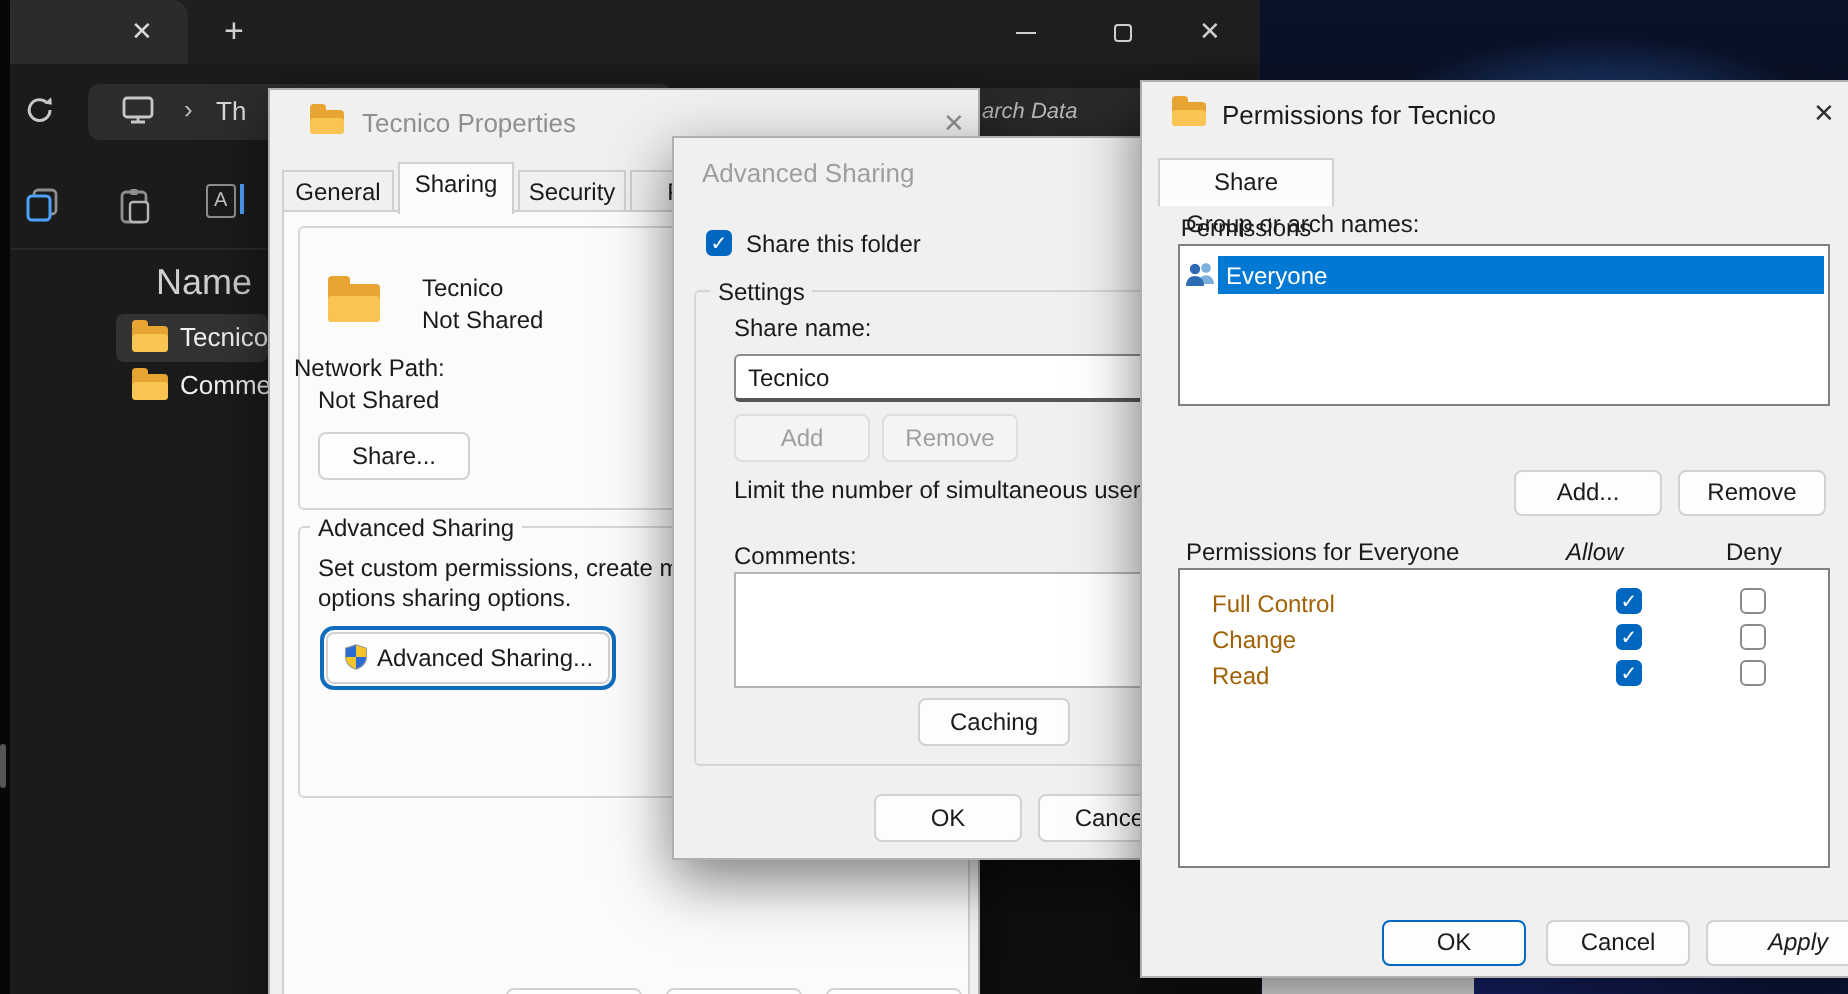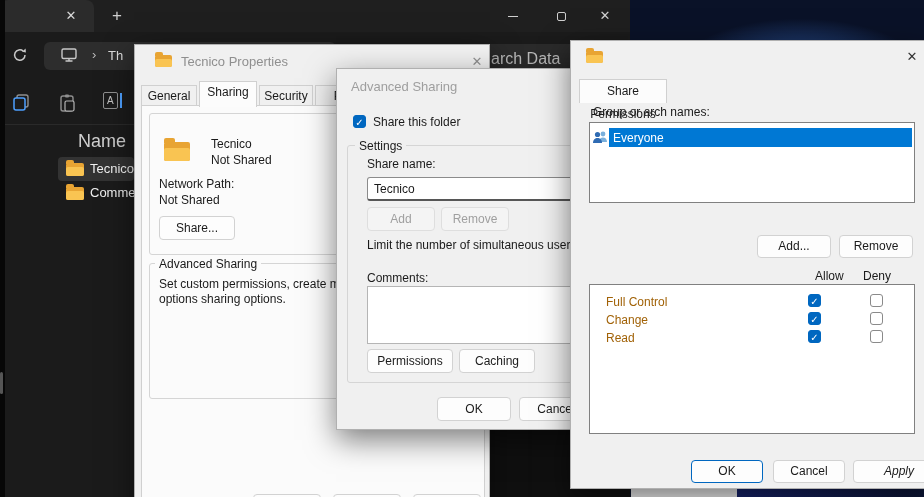--- a/index.html
+++ b/index.html
@@ -26,21 +26,21 @@
   .winctrl{position:absolute;top:4px;width:26px;height:24px;color:#cfcfcf;text-align:center;line-height:24px;font-size:13px;}
   .wc-min{left:500px;} .wc-max{left:548px;} .wc-close{left:592px;}
   .wc-max .boxg{display:inline-block;width:9px;height:9px;border:1.2px solid #cfcfcf;border-radius:2px;vertical-align:middle;}
   .wc-min .lineg{display:inline-block;width:10px;border-top:1.4px solid #cfcfcf;vertical-align:middle;}
   .addr-pill{position:absolute;left:44px;top:42px;width:292px;height:28px;background:#2d2d2d;border-radius:6px;}
   .refresh{position:absolute;left:11px;top:46px;}
   .addr-mon{position:absolute;left:58px;top:48px;}
   .addr-chev{position:absolute;left:90px;top:47px;color:#bdbdbd;font-size:13px;}
   .addr-txt{position:absolute;left:108px;top:49px;color:#dadada;font-size:13px;white-space:nowrap;}
   .searchbox{position:absolute;left:487px;top:44px;width:85px;height:28px;background:#2b2b2b;overflow:hidden;}
-  .search-txt{position:absolute;left:4px;top:6px;color:#bdbdbd;font-size:16px;white-space:nowrap;}
+  .search-txt{position:absolute;left:4px;top:6px;color:#bdbdbd;font-size:11px;white-space:nowrap;font-style:italic;}
   .toolbar-sep{position:absolute;left:0;top:124px;width:630px;border-top:1px solid #2a2a2a;}
   .tool{position:absolute;top:92px;width:22px;height:22px;}
   .t-copy{left:11px;} .t-paste{left:57px;} .t-rename{left:103px;color:#c4c4c4;}
   .t-rename .abox{display:inline-block;border:1px solid #8f8f8f;border-radius:2px;font-size:10px;padding:2px 3px;color:#c4c4c4;}
   .t-rename .ibeam{display:inline-block;width:2px;height:15px;background:#4da0ff;vertical-align:middle;margin-left:2px;}
   .colname{position:absolute;left:78px;top:131px;color:#cfcfcf;font-size:18px;}
   .frow{position:absolute;left:58px;width:76px;height:24px;border-radius:4px;}
   .frow.sel{background:#333333;}
   .frow .flabel{position:absolute;left:32px;top:4px;color:#f0f0f0;font-size:13px;white-space:nowrap;}
   .frow .fi{position:absolute;left:8px;top:6px;}
@@ -181,28 +181,43 @@
     <div class="ptab" style="left:6px;width:56px;">General</div>
     <div class="ptab active" style="left:64px;width:58px;">Sharing</div>
     <div class="ptab" style="left:124px;width:54px;">Security</div>
     <div class="ptab" style="left:180px;width:84px;">Previous</div>
     <div class="ppage"></div>
 
     <div class="gbox" style="left:14px;top:68px;width:334px;height:142px;"></div>
     <span class="fi fi-lg" style="position:absolute;left:29px;top:97px;"></span>
     <div class="lbl" style="left:76px;top:92px;">Tecnico</div>
     <div class="lbl" style="left:76px;top:108px;">Not Shared</div>
-    <div class="lbl" style="left:24px;top:132px;">Network Path:</div>
+    <div class="lbl" style="left:12px;top:132px;">Network Path:</div>
     <div class="lbl" style="left:24px;top:148px;">Not Shared</div>
     <div class="btn" style="left:24px;top:171px;width:76px;height:24px;line-height:22px;">Share...</div>
 
     <div class="gbox" style="left:14px;top:218px;width:334px;height:136px;"></div>
     <div class="glabel" style="left:20px;top:212px;background:#fbfbfb;">Advanced Sharing</div>
     <div class="lbl" style="left:24px;top:232px;">Set custom permissions, create multip</div>
     <div class="lbl" style="left:24px;top:247px;">options sharing options.</div>
+    <div class="btn" style="left:28px;top:271px;width:142px;height:26px;line-height:24px;outline:2px solid #0f6cbd;outline-offset:1px;">
+      <svg width="14" height="15" viewBox="0 0 16 16" style="display:inline-block;vertical-align:-3px;margin-right:3px;">
+        <defs>
+            <clipPath id="sh">
+              <path d="M8 1 L14 3 V8 C14 11.6 11.3 13.9 8 15 C4.7 13.9 2 11.6 2 8 V3 Z"></path>
+            </clipPath>
+          </defs>
+        <g clip-path="url(#sh)">
+            <rect x="0" y="0" width="16" height="16" fill="#f7c32a"></rect>
+            <rect x="0" y="0" width="8" height="8" fill="#2b6cd4"></rect>
+            <rect x="8" y="8" width="8" height="8" fill="#2b6cd4"></rect>
+          </g>
+        <path d="M8 1 L14 3 V8 C14 11.6 11.3 13.9 8 15 C4.7 13.9 2 11.6 2 8 V3 Z" fill="none" stroke="#9a9a9a" stroke-width="0.6"></path>
+      </svg><span>Advanced Sharing...</span>
+    </div>
 
     <div class="pbtn-sliver" style="left:118px;"></div>
     <div class="pbtn-sliver" style="left:198px;"></div>
     <div class="pbtn-sliver" style="left:278px;"></div>
   </div>
 
   <div class="abs dlg adv" style="z-index:4;">
     <div class="dtitle">Advanced Sharing</div>
 
     <div class="cb on" style="left:16px;top:46px;">
@@ -213,29 +228,29 @@
     <div class="gbox" style="left:10px;top:76px;width:274px;height:238px;"></div>
     <div class="glabel" style="left:18px;top:70px;background:#f0f0f0;">Settings</div>
 
     <div class="lbl" style="left:30px;top:88px;">Share name:</div>
     <input class="tfield" style="left: 30px; top: 108px; width: 244px; height: 24px;" value="Tecnico">
     <div class="btn disabled" style="left:30px;top:138px;width:68px;height:24px;line-height:22px;">Add</div>
     <div class="btn disabled" style="left:104px;top:138px;width:68px;height:24px;line-height:22px;">Remove</div>
     <div class="lbl" style="left:30px;top:169px;">Limit the number of simultaneous users to:</div>
     <div class="lbl" style="left:30px;top:202px;">Comments:</div>
     <textarea class="tarea" style="left: 30px; top: 217px; width: 244px; height: 58px; resize: none;"></textarea>
-    <div class="btn" style="left:30px;top:280px;width:86px;height:24px;line-height:22px;">Permissions</div>
     <div class="btn" style="left:122px;top:280px;width:76px;height:24px;line-height:22px;">Caching</div>
 
     <div class="btn" style="left:100px;top:328px;width:74px;height:24px;line-height:22px;">OK</div>
     <div class="btn" style="left:182px;top:328px;width:74px;height:24px;line-height:22px;">Cancel</div>
   </div>
 
   <div class="abs dlg perm" style="z-index:5;">
     <span class="fi fi-sm"></span>
+    <div class="dtitle">Permissions for Tecnico</div>
     <div class="dclose">✕</div>
 
     <div class="permtab">Share Permissions</div>
 
     <div class="lbl" style="left:22px;top:64px;">Group or arch names:</div>
     <div class="listbox" style="left:18px;top:81px;width:326px;height:81px;">
       <div class="people">
         <svg width="17" height="14" viewBox="0 0 17 14">
             <circle cx="11" cy="4" r="2.4" fill="#7ab0dc"></circle>
             <path d="M7 12 c0-3 2-4.4 4-4.4 s4 1.4 4 4.4 Z" fill="#7ab0dc"></path>
@@ -243,21 +258,22 @@
             <path d="M1 13 c0-3.4 2.2-5 4.5-5 s4.5 1.6 4.5 5 Z" fill="#2f6bb3"></path>
           </svg>
       </div>
       <div class="sel-row">
         <span class="stxt">Everyone</span>
       </div>
     </div>
     <div class="btn" style="left:186px;top:194px;width:74px;height:23px;line-height:21px;">Add...</div>
     <div class="btn" style="left:268px;top:194px;width:74px;height:23px;line-height:21px;">Remove</div>
 
-    <div class="lbl" style="left:244px;top:228px;">Allow</div>
+    <div class="lbl" style="left:22px;top:228px;">Permissions for Everyone</div>
+    <div class="lbl" style="left:212px;top:228px;font-style:italic;">Allow</div>
     <div class="lbl" style="left:292px;top:228px;">Deny</div>
 
     <div class="listbox" style="left:18px;top:243px;width:326px;height:150px;">
       <div class="permrow-name" style="top:10px;">Full Control</div>
       <div class="cb on" style="left:218px;top:9px;">
           <span>✓</span>
         </div>
       <div class="cb" style="left:280px;top:9px;"></div>
 
       <div class="permrow-name" style="top:28px;">Change</div>

